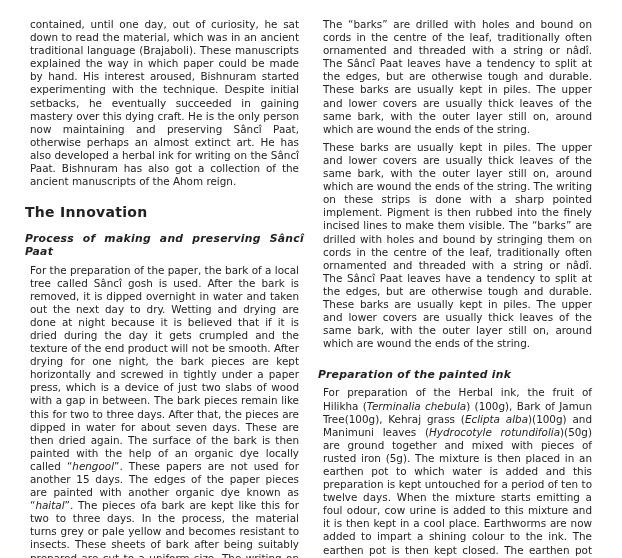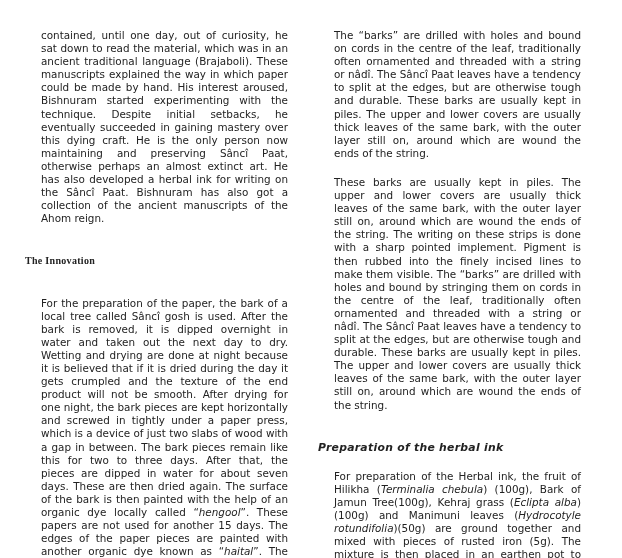--- a/index.html
+++ b/index.html
@@ -2,36 +2,37 @@
 <html><head>
 <meta charset="utf-8">
 <style>
   html, body { margin: 0; padding: 0; background: #ffffff; }
   body { width: 622px; height: 558px; overflow: hidden; position: relative;
          font-family: "DejaVu Sans", sans-serif; color: #222222; }
   .col { position: absolute; top: 13px; width: 279px; font-size: 10.4px; line-height: 13.1px;
          text-align: justify; }
   .col.left { left: 25px; }
   .col.right { left: 318px; }
-  p { margin: 16px; }
+  p { margin: 5px; }
   .gap { height: 13px; }
-  h3.sec { margin: 0; font-size: 10px; font-weight: bold; line-height: 13.1px; letter-spacing: 0.3px; font-family: Liberation Serif, serif; }
+  h3.sec { margin: 0; font-size: 14px; font-weight: bold; line-height: 13.1px; letter-spacing: 0.3px; }
   h4.sub { margin: 0; font-size: 10.8px; font-weight: bold; font-style: italic; line-height: 13.1px; letter-spacing: 0.3px; }
   i { }
 </style>
 </head>
 <body>
 
 <div class="col left">
   <p>contained, until one day, out of curiosity, he sat down to read the material, which was in an ancient traditional language (Brajaboli). These manuscripts explained the way in which paper could be made by hand. His interest aroused, Bishnuram started experimenting with the technique. Despite initial setbacks, he eventually succeeded in gaining mastery over this dying craft. He is the only person now maintaining and preserving Sâncî Paat, otherwise perhaps an almost extinct art. He has also developed a herbal ink for writing on the Sâncî Paat. Bishnuram has also got a collection of the ancient manuscripts of the Ahom reign.</p>
   <div class="gap"></div>
   <h3 class="sec">The Innovation</h3>
   <div class="gap"></div>
+  <h4 class="sub">Process of making and preserving Sâncî Paat</h4>
   <p><span>For the preparation of the paper, the bark of a local tree called Sâncî gosh is used. After the bark is removed, it is dipped overnight in water and taken out the next day to dry. Wetting and drying are done at night because it is believed that if it is dried during the day it gets crumpled and the texture of the end product will not be smooth. After drying for one night, the bark pieces are kept horizontally and screwed in tightly under a paper press, which is a device of just two slabs of wood with a gap in between. The bark pieces remain like this for two to three days. After that, the pieces are dipped in water for about seven days. These are then dried again. The surface of the bark is then painted with the help of an organic dye locally called “</span><i>hengool</i><span>”. These papers are not used for another 15 days. The edges of the paper pieces are painted with another organic dye known as “</span><i>haital</i><span>”. The pieces ofa bark are kept like this for two to three days. In the process, the material turns grey or pale yellow and becomes resistant to insects. These sheets of bark after being suitably prepared are cut to a uniform size. The writing on these strips is done with a sharp pointed implement. Pigment is then rubbed into the finely incised lines to make them visible.</span></p>
 </div>
 
 <div class="col right">
   <p>The “barks” are drilled with holes and bound on cords in the centre of the leaf, traditionally often ornamented and threaded with a string or nâdî. The Sâncî Paat leaves have a tendency to split at the edges, but are otherwise tough and durable. These barks are usually kept in piles. The upper and lower covers are usually thick leaves of the same bark, with the outer layer still on, around which are wound the ends of the string.</p>
   <p>These barks are usually kept in piles. The upper and lower covers are usually thick leaves of the same bark, with the outer layer still on, around which are wound the ends of the string. The writing on these strips is done with a sharp pointed implement. Pigment is then rubbed into the finely incised lines to make them visible. The “barks” are  drilled with holes and bound by stringing them on cords in the centre of the leaf, traditionally often ornamented and threaded with a string or nâdî. The Sâncî Paat leaves have a tendency to split at the edges, but are otherwise tough and durable. These barks are usually kept in piles. The upper and lower covers are usually thick leaves of the same bark, with the outer layer still on, around which are wound the ends of the string.</p>
   <div class="gap"></div>
-  <h4 class="sub">Preparation of the herbal ink</h4>
+  <h4 class="sub">Preparation of the painted ink</h4>
   <p><span>For preparation of the Herbal ink, the fruit of Hilikha (</span><i>Terminalia chebula</i><span>) (100g), Bark of Jamun Tree(100g), Kehraj grass (</span><i>Eclipta alba</i><span>)(100g) and Manimuni leaves (</span><i>Hydrocotyle rotundifolia</i><span>)(50g) are ground together and mixed with  pieces of rusted iron (5g). The mixture is then placed in an earthen pot to which water is added and this preparation is kept untouched for a period of ten to twelve days. When the mixture starts emitting a foul odour, cow urine is added to this mixture and it is then kept in a cool place. Earthworms are now added to impart a shining colour to the ink. The earthen pot is then kept closed. The earthen pot becomes hot due to the cow urine and the ink drops start dripping from the earthen pot. The ink is now ready for use.</span></p>
 </div>
 
 </body></html>

